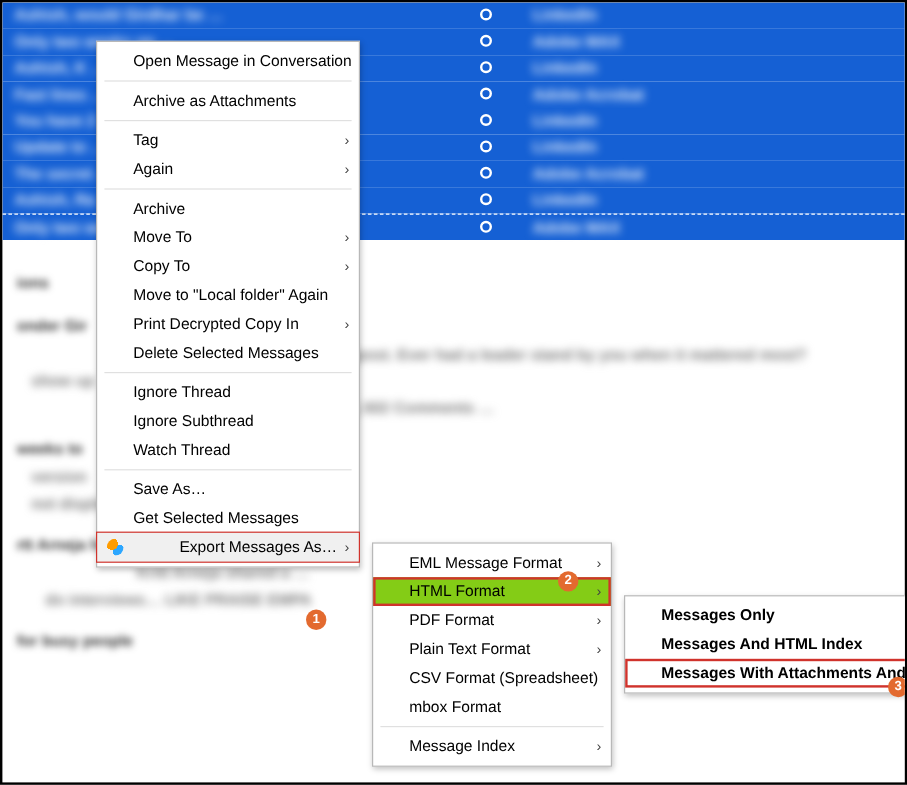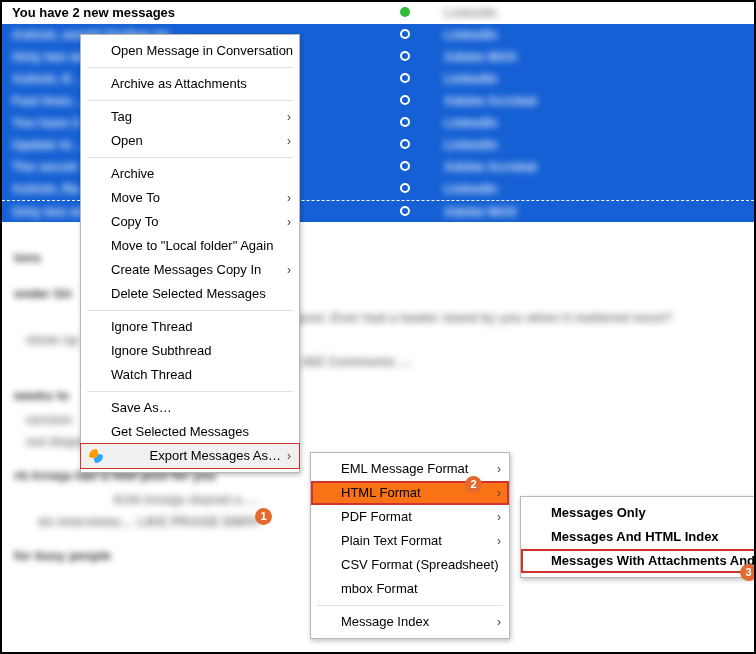--- a/index.html
+++ b/index.html
@@ -29,36 +29,31 @@
 
 .hl-red { outline: 2px solid #d0332c; outline-offset: -1px; }
 .hl-red2 { outline: 2px solid #d0332c; outline-offset: -2px; }
 
 .badge { position: absolute; width: 17px; height: 17px; background: #e36a2f; color: #fff; border-radius: 50%; font-size: 11px; font-weight: 700; text-align: center; line-height: 17px; z-index: 50; }
 
 #menu1 { left: 78px; top: 32px; width: 220px; }
 #menu2 { left: 308px; top: 450px; width: 200px; }
 #menu3 { left: 518px; top: 494px; width: 264px; font-weight: bold; }
 
-#m2-html { background: #f97316; }
+#m2-html { background: #84cc16; }
 .m1-export-wrap { position: relative; }
 .m1-export-wrap .item { background: #f0f0f0; text-align: right; }
 
 .green-dot { background: #2dbb3b; }
 .open-dot { border: 2px solid #1560d4; background: transparent; }
 </style>
 </head>
 <body>
 
 <div id="rows">
-    <div class="row">
-      <span class="subject">You have 2 new messages</span>
-      <span class="status-dot green-dot"></span>
-      <span class="sender blur">LinkedIn</span>
-    </div>
     <div class="row sel">
       <span class="subject blur">Ashish, would Girdhar be …</span>
       <span class="status-dot open-dot"></span>
       <span class="sender blur">LinkedIn</span>
     </div>
     <div class="row sel">
       <span class="subject blur">Only two weeks on …</span>
       <span class="status-dot open-dot"></span>
       <span class="sender blur">Adobe MAX</span>
     </div>
@@ -113,27 +108,27 @@
   <div class="line" style="margin-left:24px">do interviews… LIKE PRAISE EMPA</div>
   <div class="head">for busy people</div>
 </div>
 
 <div id="menu1" class="menu">
   <div class="item"><span>Open Message in Conversation</span></div>
   <div class="sep"></div>
   <div class="item"><span>Archive as Attachments</span></div>
   <div class="sep"></div>
   <div class="item"><span>Tag</span><span class="arrow">›</span></div>
-  <div class="item"><span>Open</span><span class="arrow">›</span></div>
+  <div class="item"><span>Again</span><span class="arrow">›</span></div>
   <div class="sep"></div>
   <div class="item"><span>Archive</span></div>
   <div class="item"><span>Move To</span><span class="arrow">›</span></div>
   <div class="item"><span>Copy To</span><span class="arrow">›</span></div>
   <div class="item"><span>Move to "Local folder" Again</span></div>
-  <div class="item"><span>Create Messages Copy In</span><span class="arrow">›</span></div>
+  <div class="item"><span>Print Decrypted Copy In</span><span class="arrow">›</span></div>
   <div class="item"><span>Delete Selected Messages</span></div>
   <div class="sep"></div>
   <div class="item"><span>Ignore Thread</span></div>
   <div class="item"><span>Ignore Subthread</span></div>
   <div class="item"><span>Watch Thread</span></div>
   <div class="sep"></div>
   <div class="item"><span>Save As…</span></div>
   <div class="item"><span>Get Selected Messages</span></div>
   <div class="m1-export-wrap hl-red">
     <div class="item icon"><span>Export Messages As…</span><span class="arrow">›</span></div>

